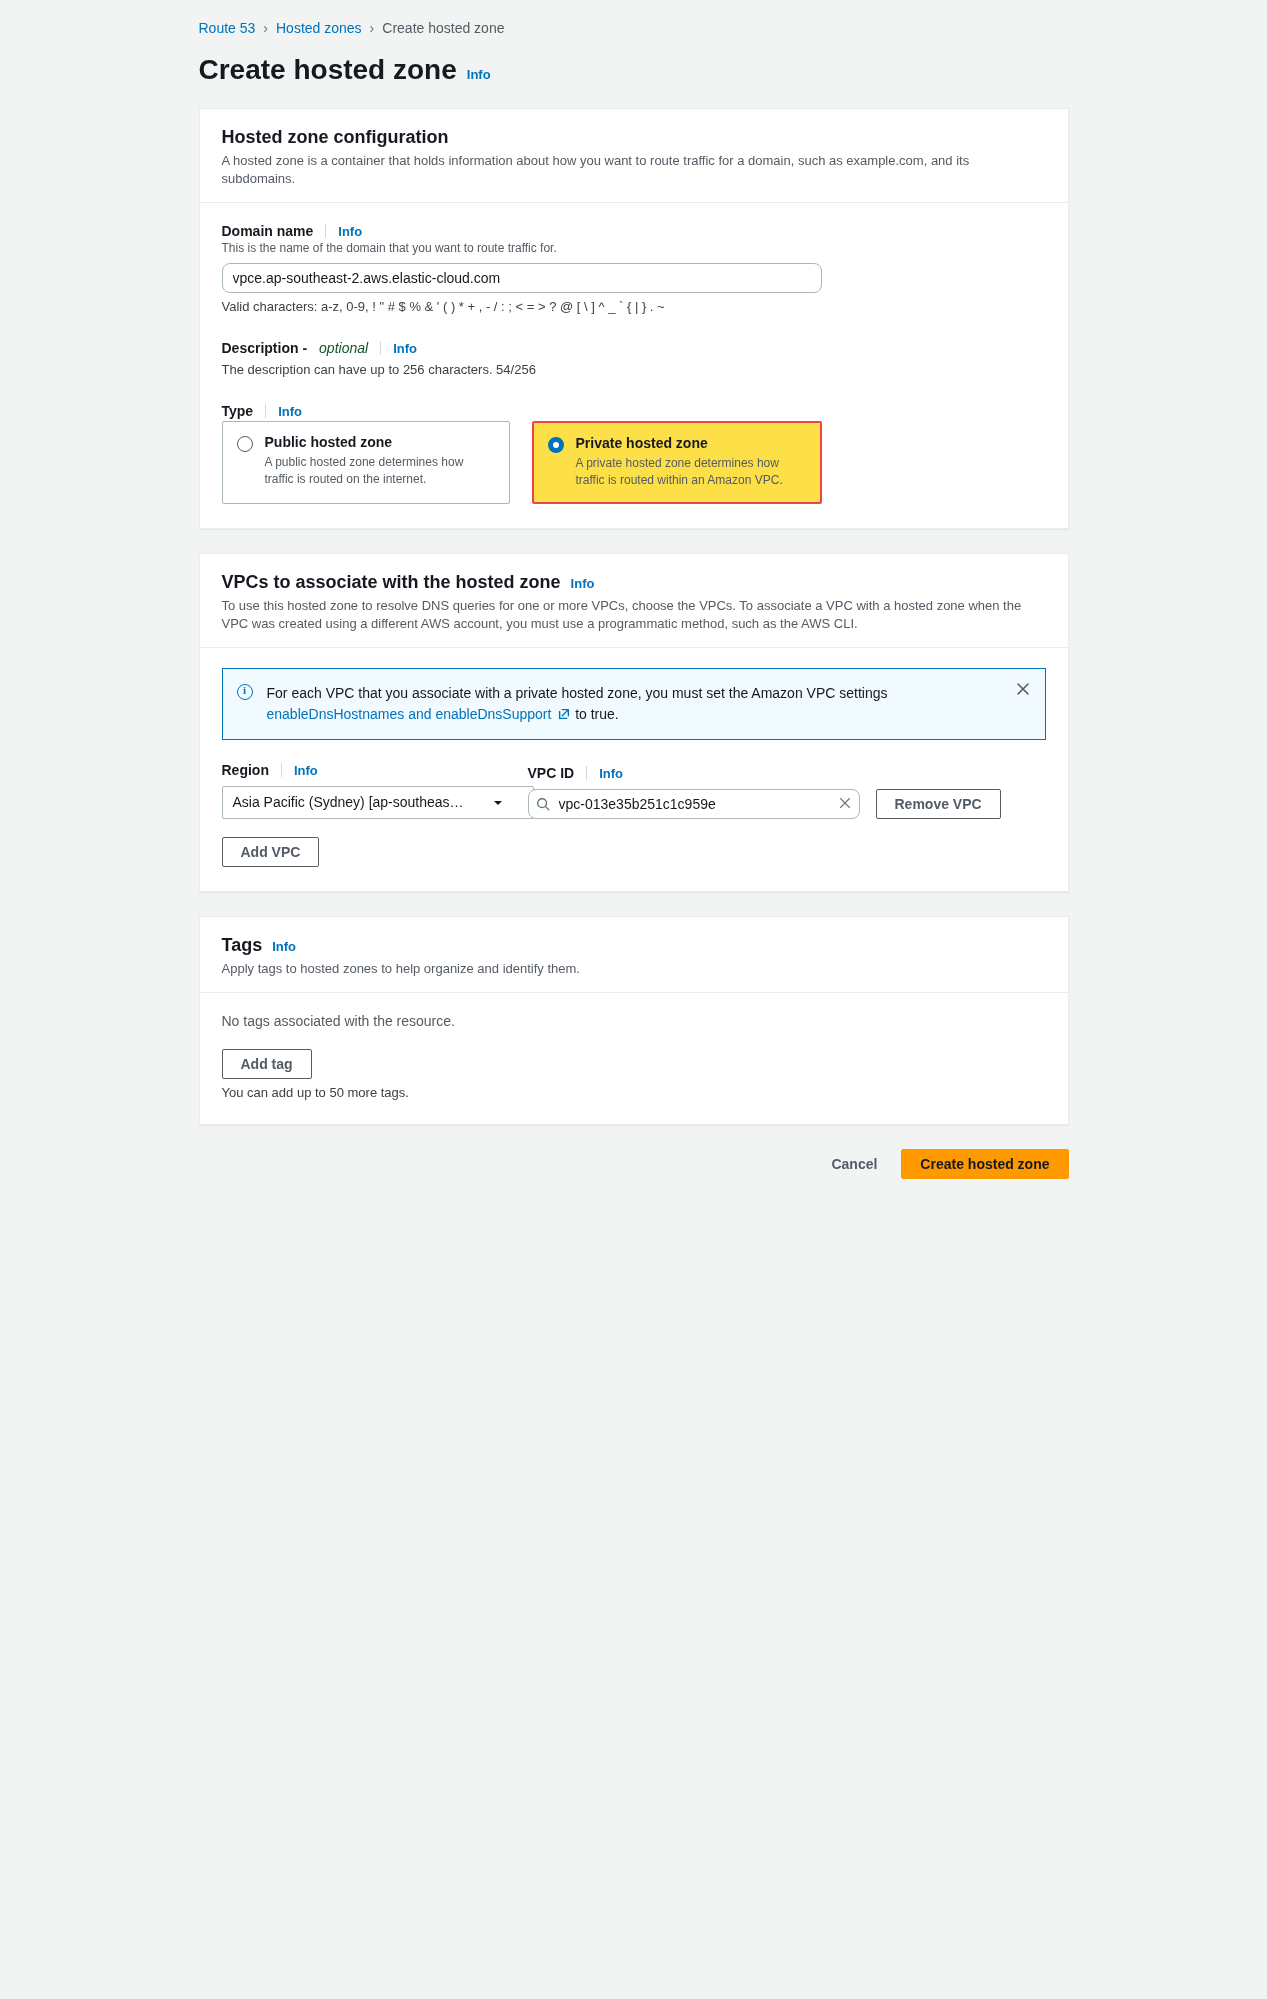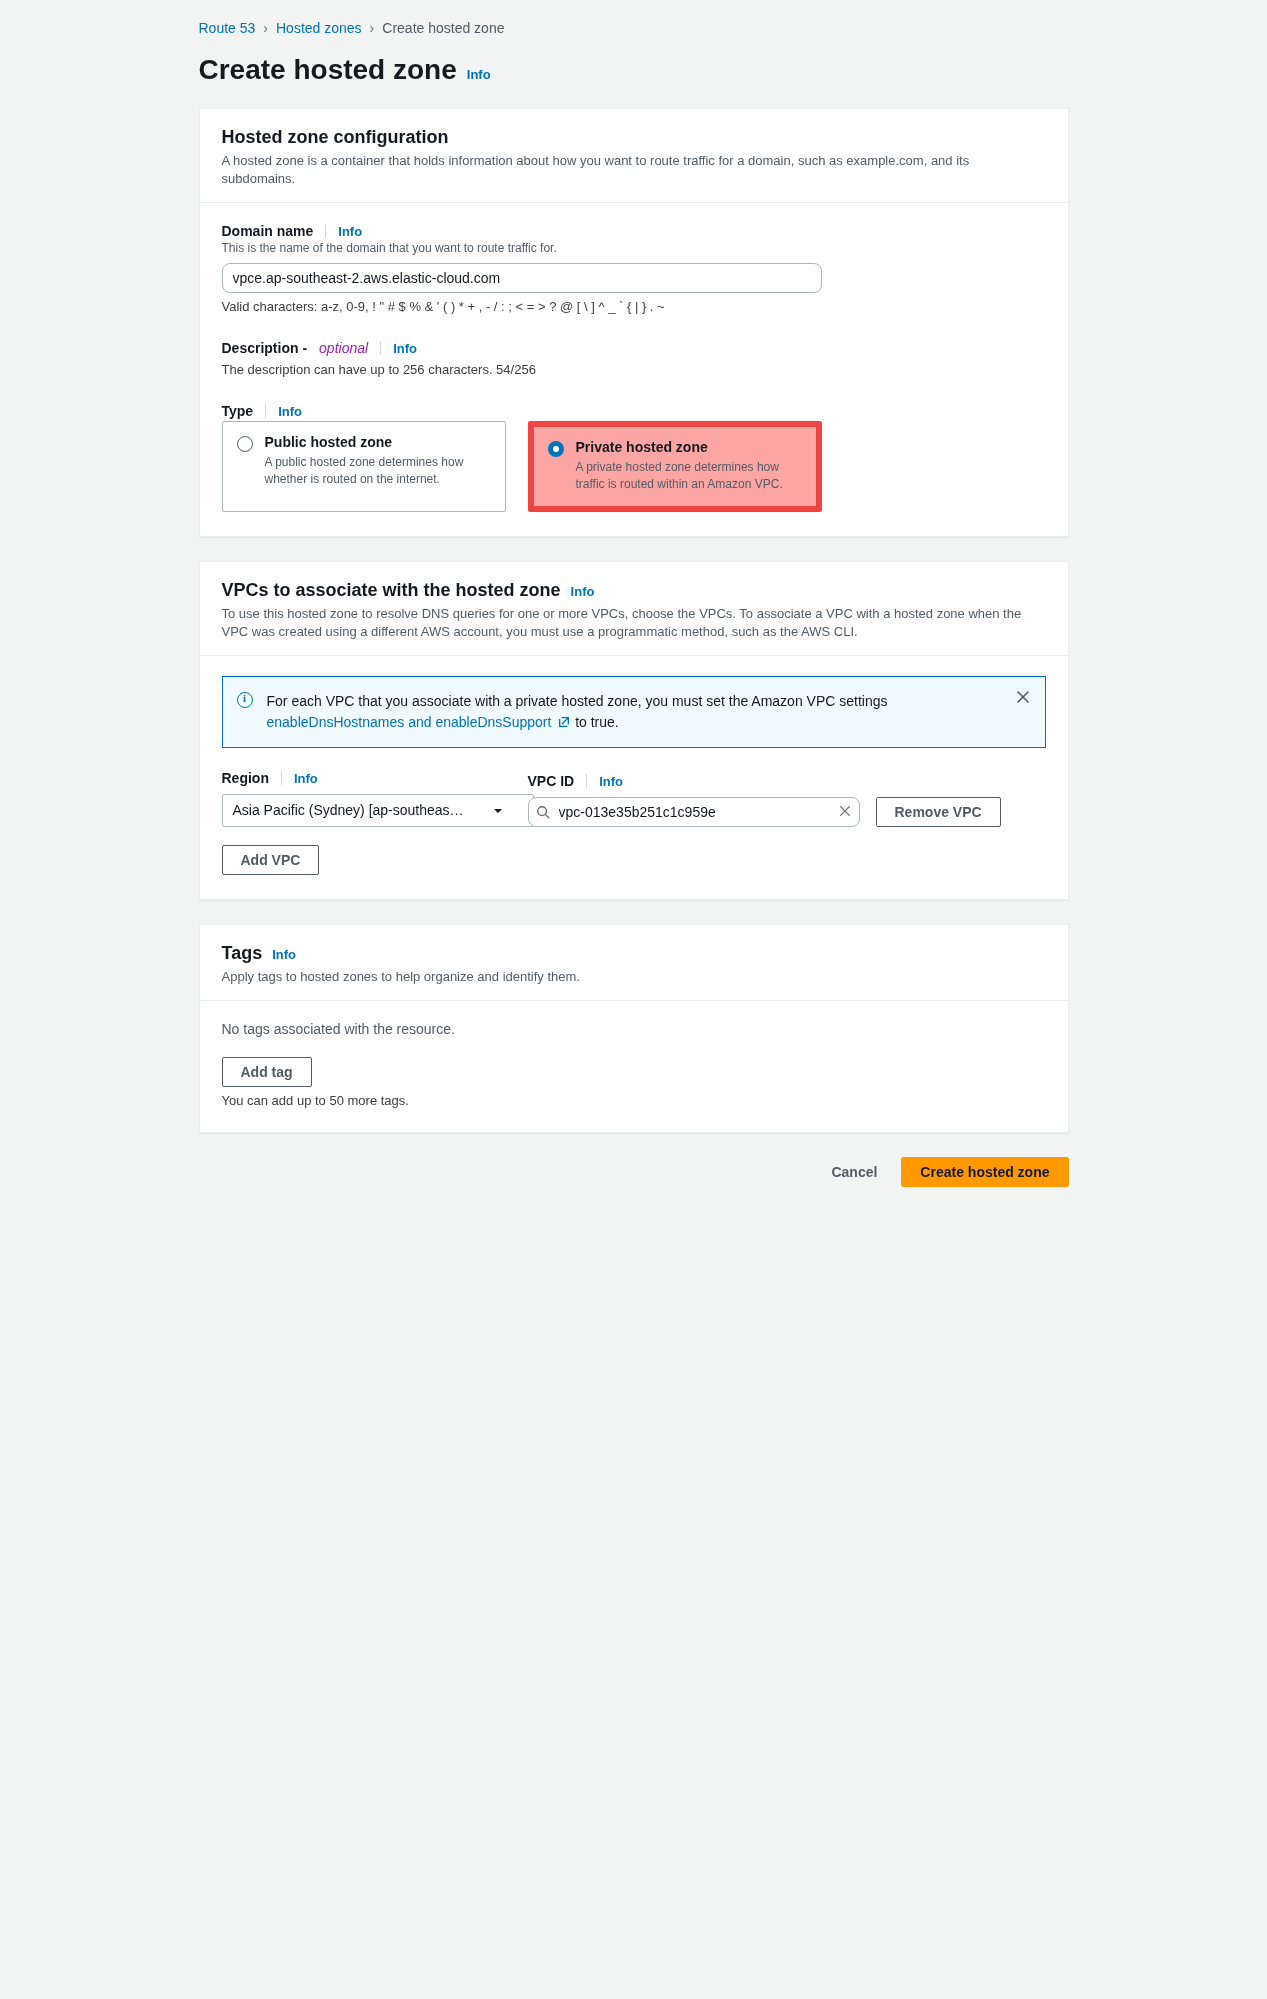--- a/index.html
+++ b/index.html
@@ -12,31 +12,31 @@
   .info-link{font-size:13px;font-weight:700;color:#0073bb;cursor:pointer;}
   .info-sep{border-left:1px solid #d5dbdb;height:14px;display:inline-block;}
   .panel{background:#fff;border:1px solid #eaeded;box-shadow:0 1px 1px rgba(0,0,0,.05);margin-bottom:24px;}
   .panel-header{padding:18px 22px 14px 22px;border-bottom:1px solid #eaeded;}
   .panel-title{font-size:18px;font-weight:700;margin:0 0 4px 0;display:flex;align-items:baseline;gap:10px;}
   .panel-desc{color:#545b64;font-size:13px;line-height:1.4;}
   .panel-body{padding:20px 22px 24px 22px;}
   .field{margin-bottom:26px;}
   .field:last-child{margin-bottom:0;}
   .field-label{font-weight:700;font-size:14px;display:flex;align-items:center;gap:12px;margin-bottom:2px;}
-  .optional{font-style:italic;font-weight:400;color:#a21caf;}
+  .optional{font-style:italic;font-weight:400;color:#14532d;}
   .field-hint{color:#545b64;font-size:12px;margin-bottom:8px;}
   .field-below{color:#404040;font-size:13px;margin-top:6px;}
   input.text-input, textarea.text-input{
     width:100%;max-width:600px;box-sizing:border-box;
     border:1px solid #aab7b8;border-radius:8px;padding:6px 10px;font-size:14px;font-family:inherit;color:#16191f;
   }
   textarea.text-input{height:86px;resize:both;}
   .tiles{display:flex;gap:22px;max-width:600px;}
   .tile{flex:1;border:1px solid #aab7b8;border-radius:2px;padding:12px 14px 14px 42px;position:relative;cursor:pointer;background:#fff;}
-  .tile.selected{border:6px solid #ef4444;background:#fca5a5;}
+  .tile.selected{border:2px solid #ef4444;background:#fde047;}
   .tile .radio{position:absolute;left:14px;top:14px;width:14px;height:14px;border:1px solid #545b64;border-radius:50%;background:#fff;}
   .tile.selected .radio{border:5px solid #0073bb;width:6px;height:6px;}
   .tile-title{font-weight:700;font-size:14px;margin-bottom:4px;}
   .tile-desc{font-size:12px;color:#545b64;line-height:1.35;}
   .alert{border:1px solid #0073bb;background:#f1faff;padding:14px 40px 14px 44px;position:relative;border-radius:0;margin-bottom:22px;}
   .alert .info-icon{position:absolute;left:14px;top:15px;width:16px;height:16px;border:1.5px solid #0073bb;border-radius:50%;box-sizing:border-box;}
   .alert .info-icon::after{content:"i";position:absolute;left:0;right:0;top:-1px;text-align:center;font-size:11px;font-weight:700;color:#0073bb;font-family:Georgia,serif;}
   .alert .close-x{position:absolute;right:12px;top:12px;cursor:pointer;width:18px;height:18px;color:#545b64;}
   .alert-text{font-size:14px;line-height:1.5;color:#16191f;}
   .ext-icon{display:inline-block;vertical-align:-2px;margin-left:2px;}
@@ -111,21 +111,21 @@
       <div class="field">
         <div class="label-row">
           <span class="field-label">Type</span>
           <span class="info-sep"></span>
           <span class="info-link">Info</span>
         </div>
         <div class="tiles">
           <div class="tile">
             <span class="radio"></span>
             <div class="tile-title">Public hosted zone</div>
-            <div class="tile-desc">A public hosted zone determines how whether is routed on the internet.</div>
+            <div class="tile-desc">A public hosted zone determines how traffic is routed on the internet.</div>
           </div>
           <div class="tile selected">
             <span class="radio"></span>
             <div class="tile-title">Private hosted zone</div>
             <div class="tile-desc">A private hosted zone determines how traffic is routed within an Amazon VPC.</div>
           </div>
         </div>
       </div>
 
     </div>

